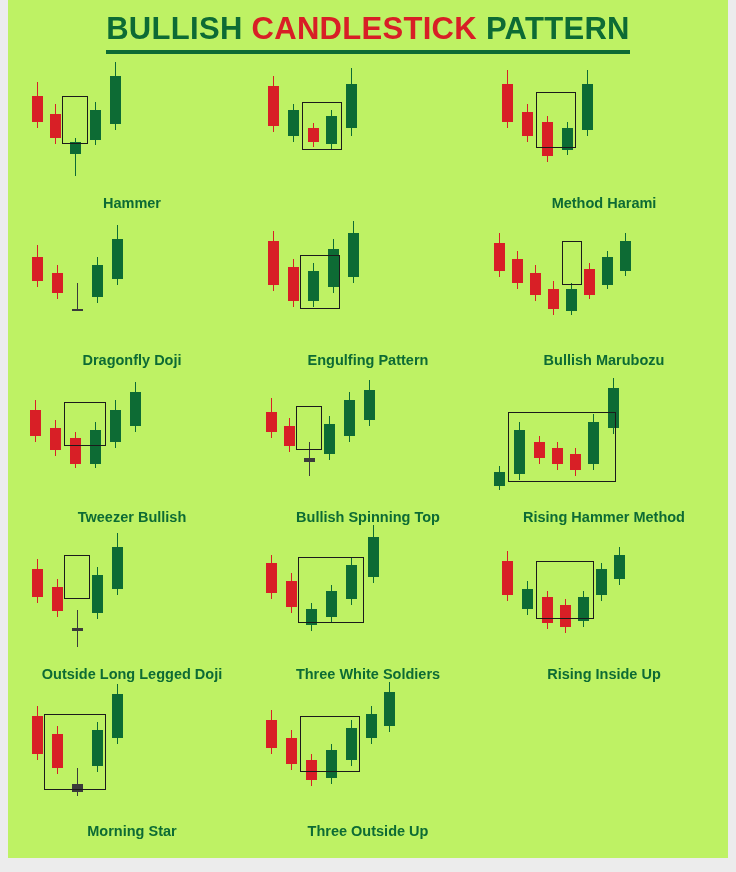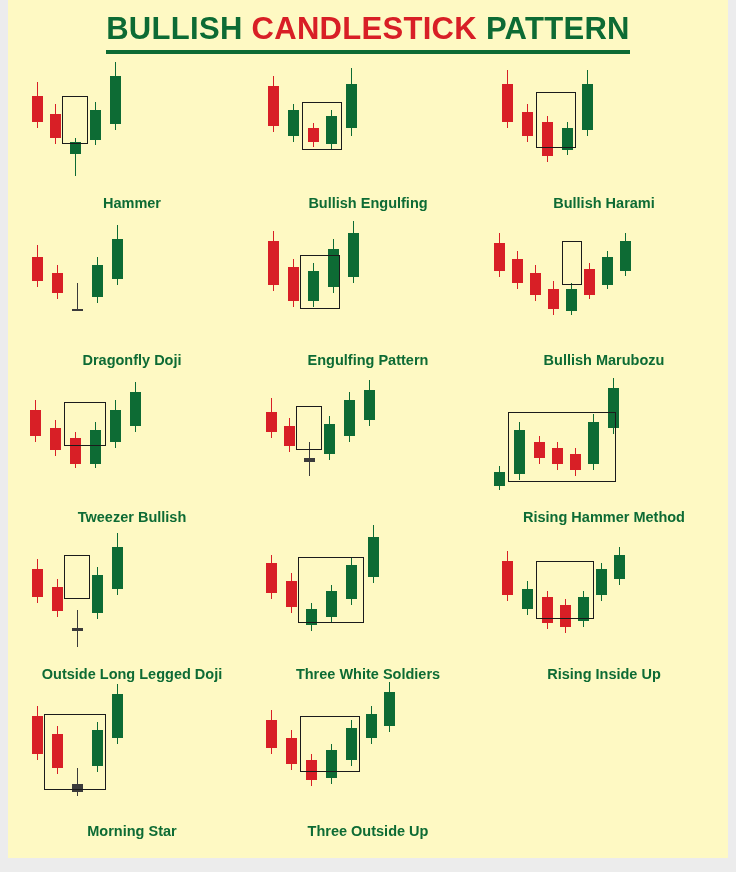--- a/index.html
+++ b/index.html
@@ -10,21 +10,21 @@
   body {
     width: 736px;
     height: 872px;
     font-family: "Liberation Sans", sans-serif;
     overflow: hidden;
   }
   #page {
     position: relative;
     width: 736px;
     height: 872px;
-    background: #fef9c3;
+    background: #bef264;
     box-sizing: border-box;
   }
   .edge-left, .edge-right {
     position: absolute;
     top: 0;
     bottom: 0;
     width: 8px;
     background: #ececed;
   }
   .edge-left { left: 0; }
@@ -176,21 +176,20 @@
           <div class="candle green" style="left: 76px; width: 11px; bottom: 34px; height: 40px;">
             <div class="wick" style="top: 0px; height: 40px;"></div>
             <div class="body" style="top: 6px; height: 28px;"></div>
           </div>
           <div class="candle green" style="left: 96px; width: 11px; bottom: 48px; height: 68px;">
             <div class="wick" style="top: 0px; height: 68px;"></div>
             <div class="body" style="top: 16px; height: 44px;"></div>
           </div>
           <div class="hl-box" style="left: 52px; width: 40px; bottom: 34px; height: 48px;"></div>
         </div>
-        <div class="label">Bullish Engulfing</div>
       </div>
       <div class="cell">
         <div class="plot">
           <div class="candle red" style="left: 16px; width: 11px; bottom: 56px; height: 58px;">
             <div class="wick" style="top: 0px; height: 58px;"></div>
             <div class="body" style="top: 14px; height: 38px;"></div>
           </div>
           <div class="candle red" style="left: 36px; width: 11px; bottom: 42px; height: 38px;">
             <div class="wick" style="top: 0px; height: 38px;"></div>
             <div class="body" style="top: 8px; height: 24px;"></div>
@@ -202,21 +201,21 @@
           <div class="candle green" style="left: 76px; width: 11px; bottom: 29px; height: 33px;">
             <div class="wick" style="top: 0px; height: 33px;"></div>
             <div class="body" style="top: 6px; height: 22px;"></div>
           </div>
           <div class="candle green" style="left: 96px; width: 11px; bottom: 48px; height: 66px;">
             <div class="wick" style="top: 0px; height: 66px;"></div>
             <div class="body" style="top: 14px; height: 46px;"></div>
           </div>
           <div class="hl-box" style="left: 50px; width: 40px; bottom: 36px; height: 56px;"></div>
         </div>
-        <div class="label">Bullish Harami</div>
+        <div class="label">Method Harami</div>
       </div>
       <div class="cell">
         <div class="plot">
           <div class="candle red" style="left: 18px; width: 11px; bottom: 54px; height: 42px;">
             <div class="wick" style="top: 0px; height: 42px;"></div>
             <div class="body" style="top: 12px; height: 24px;"></div>
           </div>
           <div class="candle red" style="left: 38px; width: 11px; bottom: 42px; height: 34px;">
             <div class="wick" style="top: 0px; height: 34px;"></div>
             <div class="body" style="top: 8px; height: 20px;"></div>
@@ -351,20 +350,21 @@
           <div class="candle green" style="left: 94px; width: 11px; bottom: 56px; height: 50px;">
             <div class="wick" style="top: 0px; height: 50px;"></div>
             <div class="body" style="top: 8px; height: 36px;"></div>
           </div>
           <div class="candle green" style="left: 114px; width: 11px; bottom: 72px; height: 46px;">
             <div class="wick" style="top: 0px; height: 46px;"></div>
             <div class="body" style="top: 10px; height: 30px;"></div>
           </div>
           <div class="hl-box" style="left: 46px; width: 26px; bottom: 48px; height: 44px;"></div>
         </div>
+        <div class="label">Bullish Spinning Top</div>
       </div>
       <div class="cell">
         <div class="plot">
           <div class="candle green" style="left: 8px; width: 11px; bottom: 8px; height: 24px;">
             <div class="wick" style="top: 0px; height: 24px;"></div>
             <div class="body" style="top: 6px; height: 14px;"></div>
           </div>
           <div class="candle green" style="left: 28px; width: 11px; bottom: 18px; height: 58px;">
             <div class="wick" style="top: 0px; height: 58px;"></div>
             <div class="body" style="top: 8px; height: 44px;"></div>

